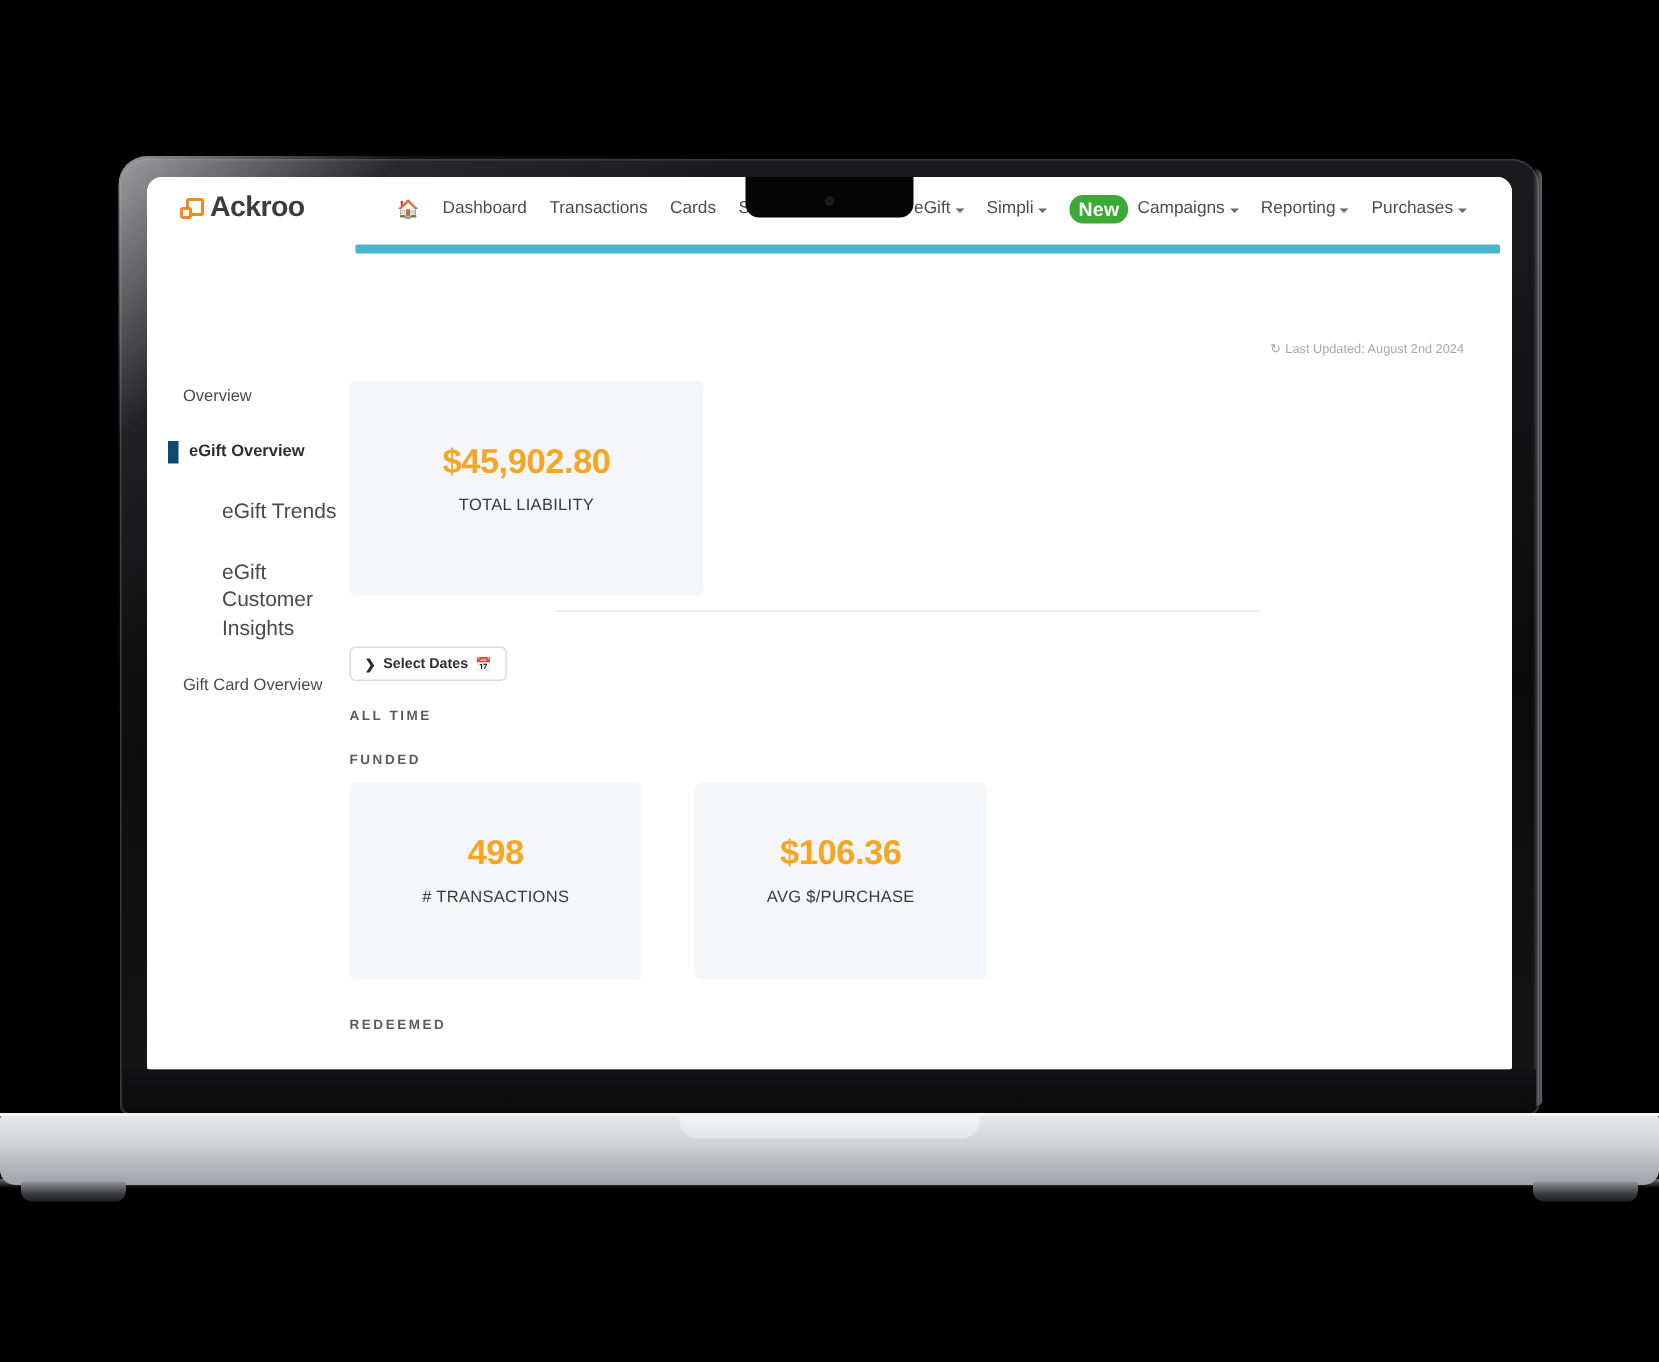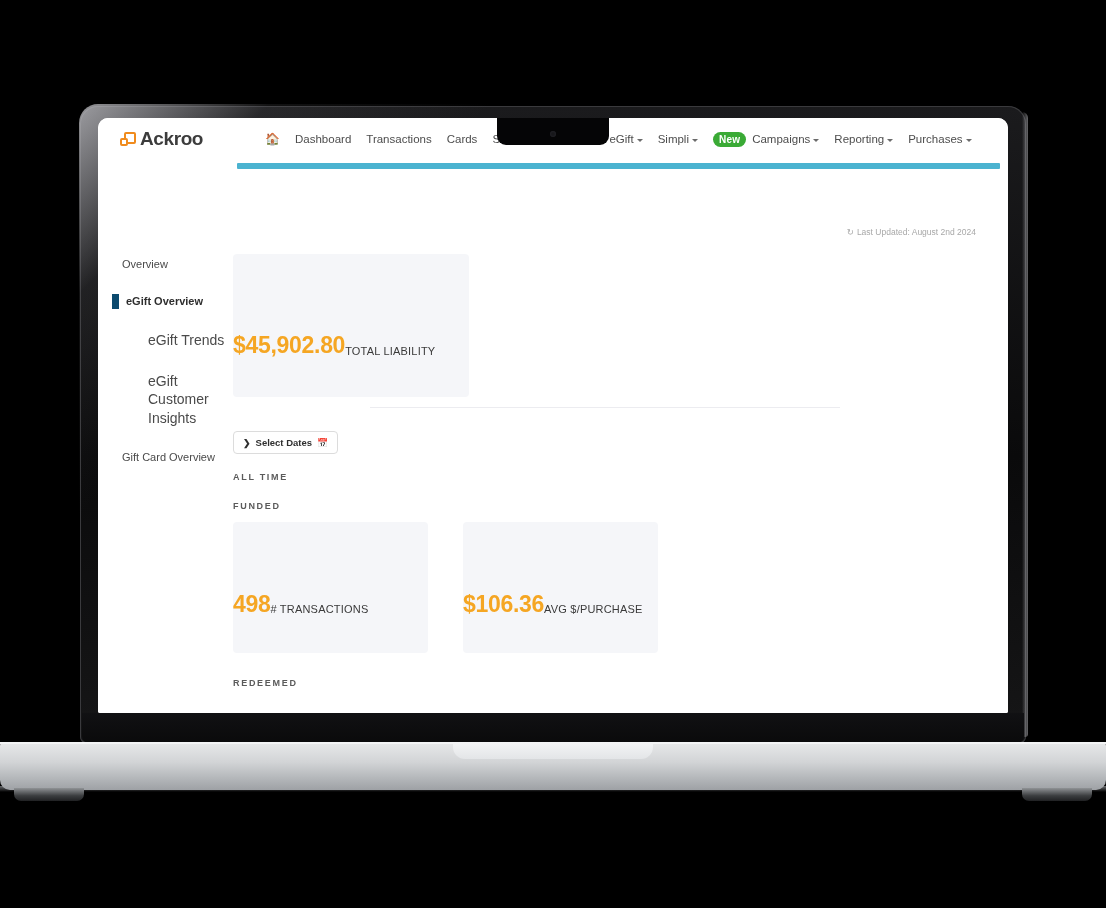--- a/index.html
+++ b/index.html
@@ -188,21 +188,21 @@
     border-left: 3px solid transparent;
     border-right: 3px solid transparent;
     border-top: 3.5px solid #6b6b6b;
     display: inline-block;
     margin-top: 2px;
   }
   #home-icon { font-size: 12px; color: #2b2b2b; line-height: 1; }
   .new-badge {
     background: #3AAA35;
     color: #ffffff;
-    font-size: 10px;
+    font-size: 13px;
     font-weight: 700;
     padding: 2px 6px;
     border-radius: 9px;
     letter-spacing: .2px;
     margin-right: 3px;
   }
 
   
   #teal-bar {
     margin: 3px 8px 0 139px;
@@ -262,21 +262,21 @@
     font-weight: 700;
     letter-spacing: 1.7px;
     color: #5b5b5b;
     margin-bottom: 9px;
   }
 
   .card {
     background: #F5F6F9;
     border-radius: 4px;
     display: flex;
-    flex-direction: row;
+    flex-direction: column;
     align-items: center;
   }
   .card-value {
     font-size: 23px;
     font-weight: 700;
     color: #F5A623;
     letter-spacing: -0.3px;
   }
   .card-label {
     font-size: 11px;

